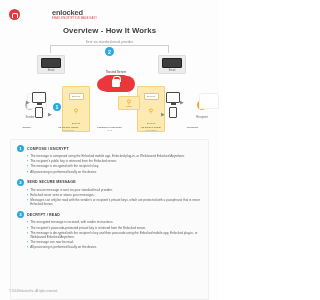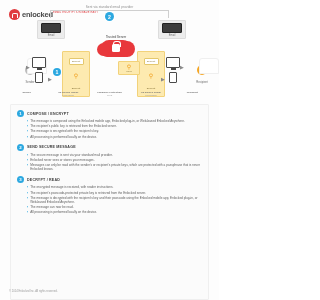--- a/index.html
+++ b/index.html
@@ -25,21 +25,21 @@
   .logo-mark{
     width:11px;height:11px;border-radius:50%;
     background:#e03a3e;
     display:flex;align-items:center;justify-content:center;
     flex:none;
   }
   .logo-mark .lk{
     width:4px;height:4px;border:1px solid #fff;border-bottom:none;
     border-radius:2px 2px 0 0;margin-bottom:-1px;
   }
-  .logo-text{display:flex;flex-direction:row;line-height:1;}
+  .logo-text{display:flex;flex-direction:column;line-height:1;margin-left:30px;}
   .logo-name{font-size:7.5px;font-weight:bold;color:#4a4a4a;letter-spacing:-.2px;}
   .logo-tag{font-size:2.6px;color:#e03a3e;letter-spacing:.15px;margin-top:1px;}
 
   .title{
     text-align:center;font-size:7.8px;font-weight:bold;color:#3c3c3c;
     margin-top:26px;letter-spacing:.1px;
   }
 
   
   .diagram{
@@ -202,20 +202,21 @@
   <div class="logo-wrap">
     <div class="logo-mark">
         <div class="lk"></div>
       </div>
     <div class="logo-text">
       <div class="logo-name">enlocked</div>
       <div class="logo-tag">EMAIL ENCRYPTION MADE EASY</div>
     </div>
   </div>
 
+  <div class="title">Overview - How It Works</div>
 
   <div class="diagram">
 
     <div class="top-caption">Sent via standard email provider</div>
     <div class="bracket"></div>
 
     <div class="badge b2">2</div>
     <div class="badge b1">1</div>
     <div class="badge b3">3</div>
 

